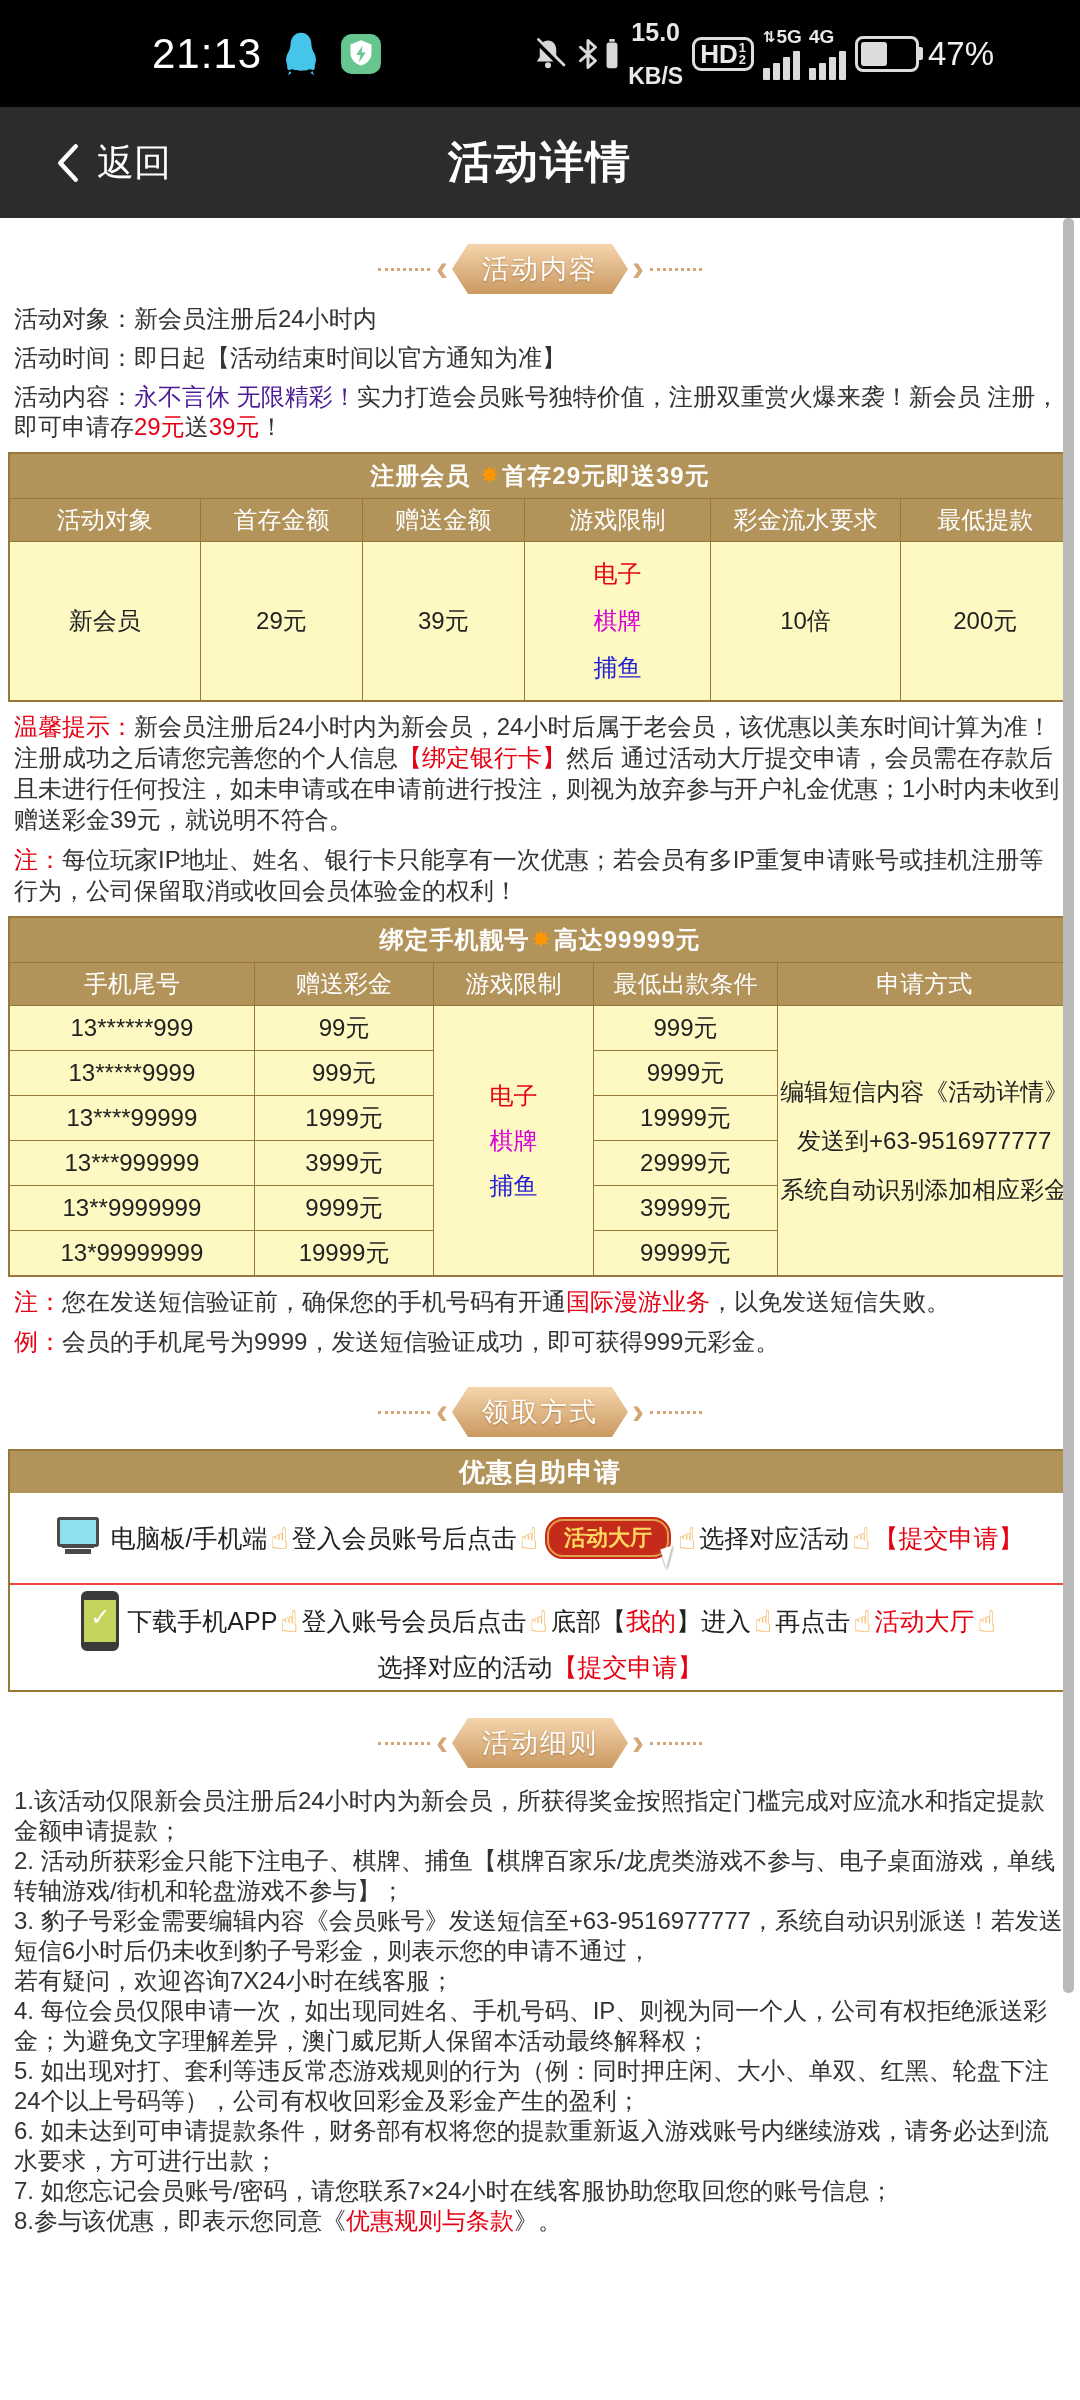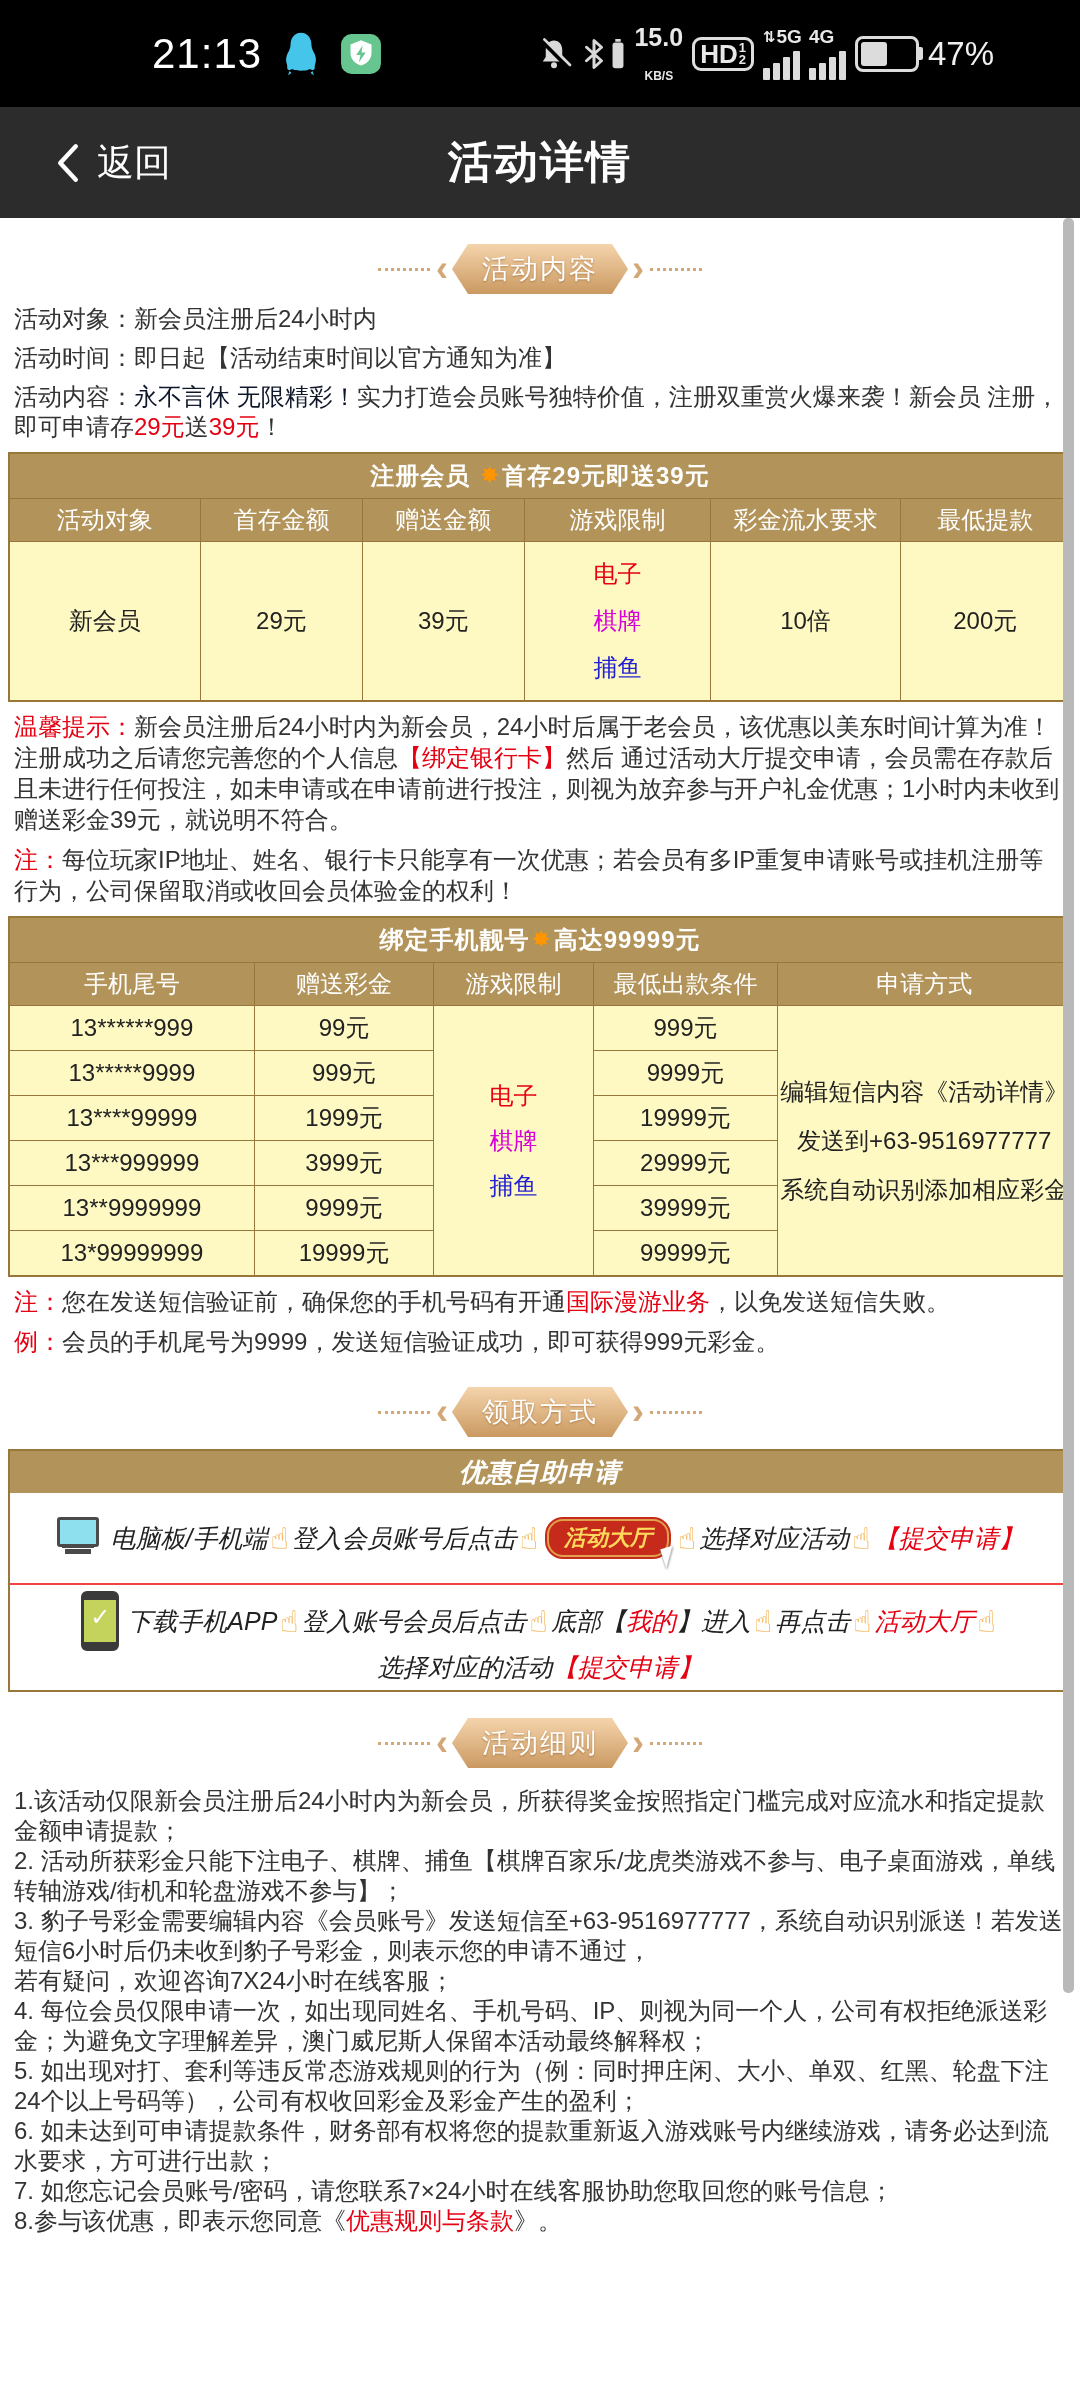--- a/index.html
+++ b/index.html
@@ -9,21 +9,21 @@
     -webkit-font-smoothing:antialiased;overflow:hidden;
   }
   
   .status-bar{height:107px;background:#000;display:flex;align-items:center;
     padding:0 86px 0 152px;box-sizing:border-box;color:#e8e8e8;}
   .sb-left{display:flex;align-items:center;gap:20px;}
   .sb-time{font-size:42px;color:#fff;letter-spacing:1px;}
   .sb-right{margin-left:auto;display:flex;align-items:center;gap:9px;}
   .sb-speed{display:flex;flex-direction:column;align-items:center;line-height:1;}
   .sb-speed .v{font-size:25px;font-weight:bold;}
-  .sb-speed .u{font-size:12px;font-weight:bold;margin-top:20px;}
+  .sb-speed .u{font-size:23px;font-weight:bold;margin-top:20px;}
   .hd-badge{display:inline-flex;align-items:center;border:3px solid #dedede;
     border-radius:9px;padding:1px 5px;line-height:1;}
   .hd-badge .hd{font-size:26px;font-weight:bold;}
   .hd-badge .stack{display:inline-flex;flex-direction:column;font-size:13px;
     font-weight:bold;line-height:12px;margin-left:1px;}
   .sim{position:relative;display:inline-flex;align-items:flex-end;height:52px;}
   .sim .lbl{position:absolute;top:0;left:0;font-size:19px;font-weight:bold;
     line-height:18px;white-space:nowrap;display:flex;align-items:center;}
   .sim .updown{font-size:15px;margin-right:1px;}
   .bars{display:inline-flex;align-items:flex-end;gap:3px;padding-top:22px;}
@@ -66,21 +66,21 @@
   .tbl-title th{background:#b2945b;color:#fff;font-weight:bold;font-size:26px;
     height:42px;border-bottom:3px solid #fdfcfa;letter-spacing:1px;}
   .tbl-head th{background:#b2945b;color:#fff;font-weight:normal;height:40px;}
   table.gold td{background:#fef9c3;color:#222;}
   .t1-body td{height:112px;}
   .t2-body td{height:42px;}
   .games-cell span{display:block;margin:15px 0;}
   .games-cell-2 span{display:block;margin:13px 0;}
   .apply-cell span{display:block;margin:17px 0;}
   
-  .svc-box{margin:12px 8px 0;border:2px solid #97783a;font-style:italic;}
+  .svc-box{margin:12px 8px 0;border:2px solid #97783a;}
   .svc-title{background:#b2945b;color:#fff;font-weight:bold;font-size:26px;height:42px;
     display:flex;align-items:center;justify-content:center;letter-spacing:1px;}
   .svc-row{min-height:78px;display:flex;align-items:center;justify-content:center;
     flex-wrap:wrap;font-size:25px;color:#222;border-top:2px solid #ef4444;
     padding:6px 12px;text-align:center;}
   
   .seg-icon{display:inline-block;}
   .finger{color:#f2a93b;font-size:30px;margin:0 3px;vertical-align:-3px;
     font-family:"DejaVu Sans",sans-serif;}
   .boom{color:#ff9500;font-size:23px;margin:0 2px;vertical-align:1px;
@@ -202,21 +202,21 @@
     <span class="dash"></span>
     <span class="chev">‹</span>
     <span class="hexagon">活动内容</span>
     <span class="chev">›</span>
     <span class="dash"></span>
   </div>
 
   <div class="intro">
     <p><span>活动对象：新会员注册后24小时内</span></p>
     <p><span>活动时间：即日起【活动结束时间以官方通知为准】</span></p>
-    <p><span>活动内容：</span><span style="color: #0f172a;">永不言休 无限精彩！</span><span>实力打造会员账号独特价值，注册双重赏火爆来袭！新会员 注册，即可申请存</span><span style="color: rgb(230, 0, 18);">29元</span><span>送</span><span style="color: rgb(230, 0, 18);">39元</span><span>！</span></p>
+    <p><span>活动内容：</span><span style="color: #4c1d95;">永不言休 无限精彩！</span><span>实力打造会员账号独特价值，注册双重赏火爆来袭！新会员 注册，即可申请存</span><span style="color: rgb(230, 0, 18);">29元</span><span>送</span><span style="color: rgb(230, 0, 18);">39元</span><span>！</span></p>
   </div>
 
   <table class="gold">
     <colgroup>
         <col style="width:18%">
         <col style="width:15.3%">
         <col style="width:15.2%">
         <col style="width:17.6%">
         <col style="width:17.8%">
         <col style="width:16.1%">

